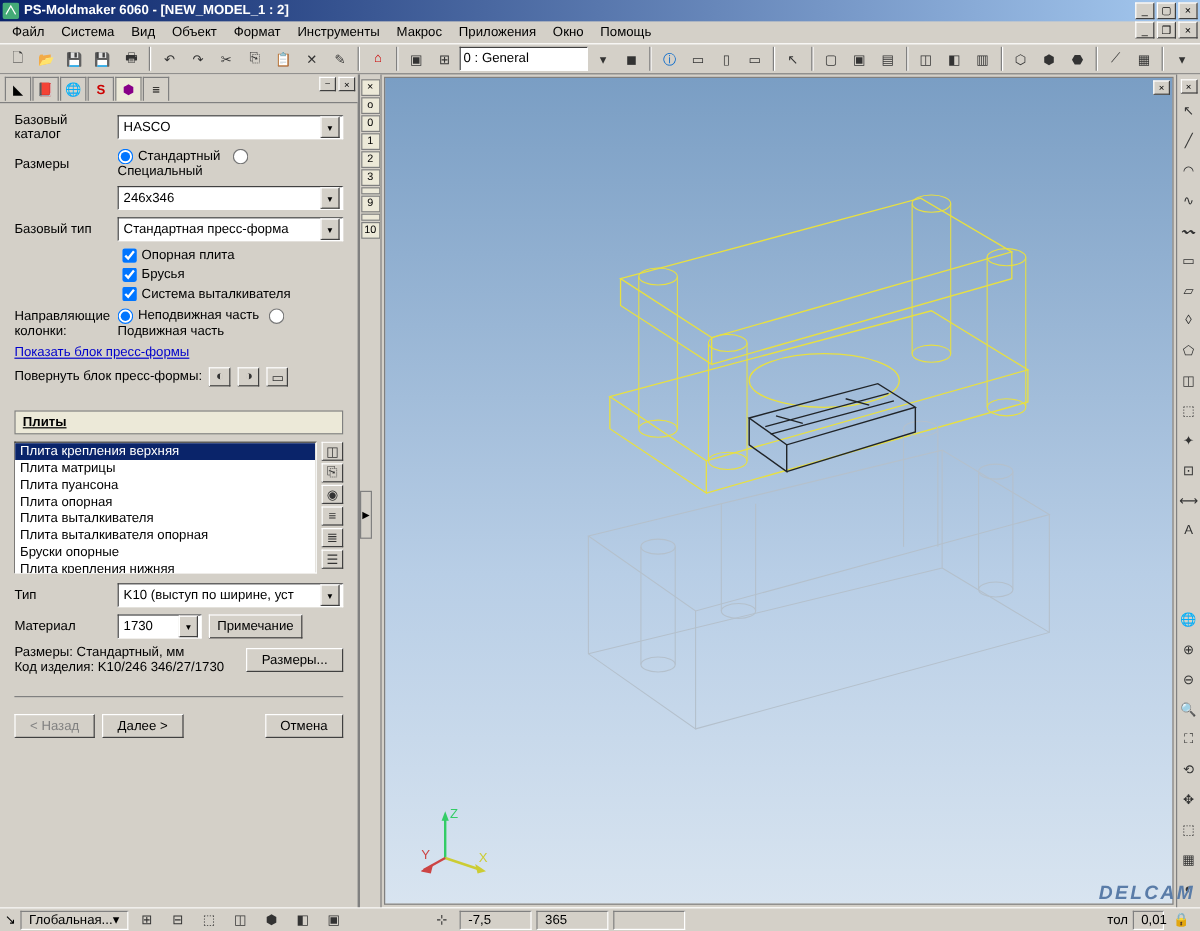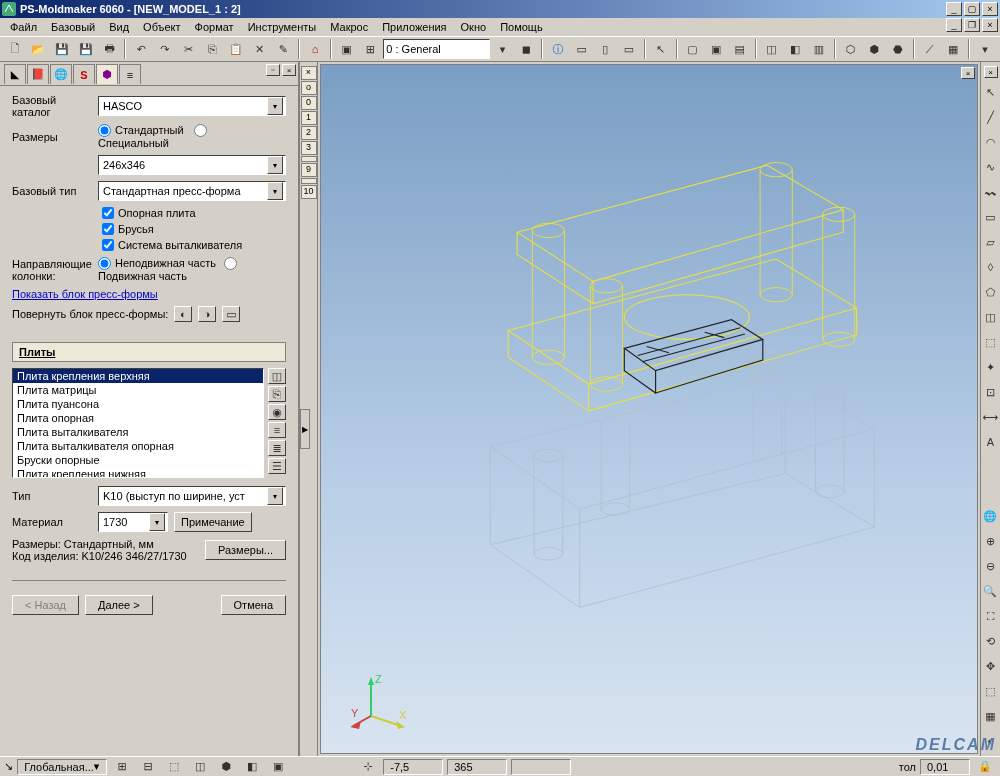--- a/index.html
+++ b/index.html
@@ -86,21 +86,21 @@
   </div>
 </div>
 <div class="mdiwin">
   <div class="winbtn">_</div>
   <div class="winbtn">❐</div>
   <div class="winbtn">×</div>
 </div>
 
 <div class="menubar">
   <span>Файл</span>
-  <span>Базовый</span>
+  <span>Система</span>
   <span>Вид</span>
   <span>Объект</span>
   <span>Формат</span>
   <span>Инструменты</span>
   <span>Макрос</span>
   <span>Приложения</span>
   <span>Окно</span>
   <span>Помощь</span>
 </div>
 
@@ -431,19 +431,19 @@
   <div class="tbtn">⊹</div>
   <div class="statcell" style="width:60px">
       <span>-7,5</span>
     </div>
   <div class="statcell" style="width:60px">
       <span>365</span>
     </div>
   <div class="statcell" style="width:60px"></div>
   <div style="flex:1"></div>
   <span>тол</span>
-  <div class="statcell" style="width:50px">
+  <div class="statcell" style="width:26px">
       <span>0,01</span>
     </div>
   <div class="tbtn">🔒</div>
 </div>
 
 <div class="logo">DELCAM</div>
 
 </body></html>

